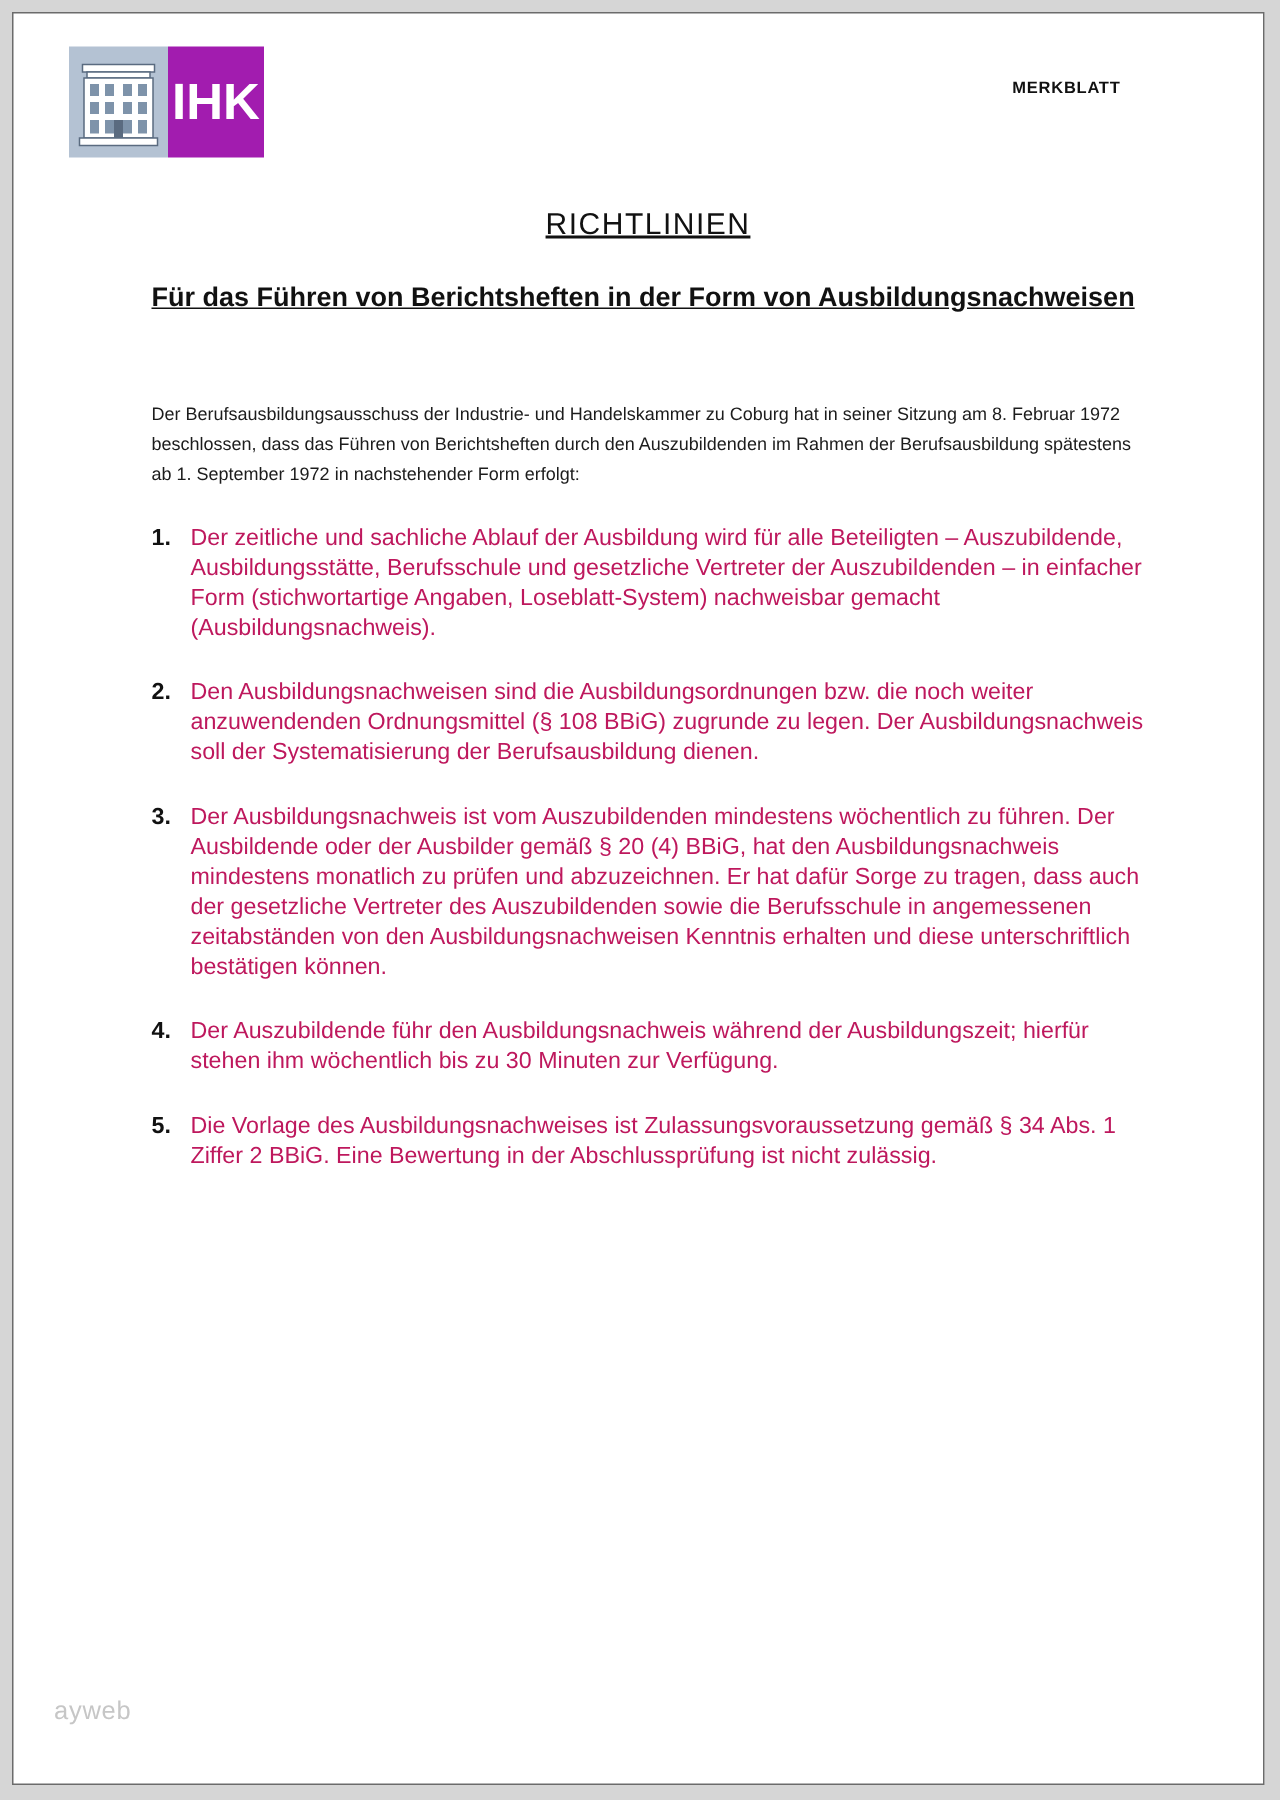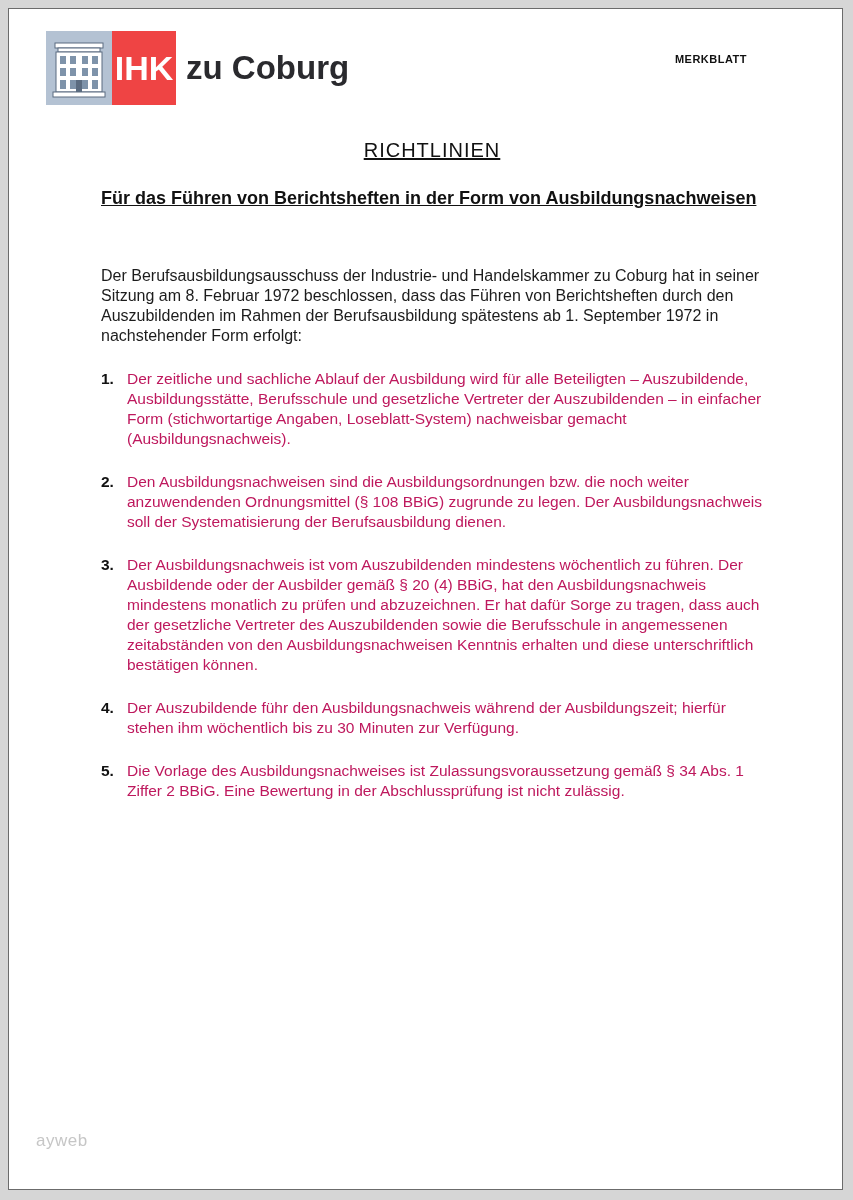--- a/index.html
+++ b/index.html
@@ -16,21 +16,21 @@
     background:#ffffff;border:1px solid #6b6b6b;box-sizing:border-box;
   }
   
   .header{position:absolute;left:0;top:0;width:100%;height:120px;}
   .logo{position:absolute;left:37px;top:22px;display:flex;align-items:stretch;height:74px;}
   .logo-building{
     width:66px;background:#b4c2d3;display:flex;align-items:center;justify-content:center;
   }
   .logo-building svg{display:block;}
   .logo-ihk{
-    width:64px;background:#ef4444;color:#ffffff;
+    width:64px;background:#a21caf;color:#ffffff;
     display:flex;align-items:center;justify-content:center;
     font-weight:bold;font-size:34px;letter-spacing:0px;text-align:right;
   }
   .logo-sub{
     display:flex;align-items:center;
     padding-left:10px;
     font-weight:bold;font-size:33px;color:#2a2a2e;
     letter-spacing:0px;
   }
   .merkblatt{
@@ -44,21 +44,21 @@
     font-size:20px;font-weight:normal;letter-spacing:1px;
     text-decoration:underline;color:#111;
   }
   .doc-subtitle{
     margin:26px 0 0 0;
     font-size:18px;font-weight:bold;color:#111;
     text-decoration:underline;
   }
   .intro{
     margin:57px 0 0 0;
-    font-size:16px;line-height:20px;color:#1c1c1c;
+    font-size:12px;line-height:20px;color:#1c1c1c;
   }
   .items{margin:0;padding:0;list-style:none;}
   .item{
     display:flex;margin-top:23px;
     font-size:15.5px;line-height:20px;
   }
   .item .num{
     flex:0 0 26px;font-weight:bold;color:#111;
   }
   .item .txt{flex:1;color:#be185d;}
@@ -93,21 +93,20 @@
               <rect x="40" y="31" width="6" height="8"></rect>
               <rect x="8" y="43" width="6" height="9"></rect>
               <rect x="18" y="43" width="6" height="9"></rect>
               <rect x="30" y="43" width="6" height="9"></rect>
               <rect x="40" y="43" width="6" height="9"></rect>
             </g>
             <rect x="24" y="43" width="6" height="12" fill="#5a6b80"></rect>
           </svg>
         </div>
         <div class="logo-ihk">IHK</div>
-        <div class="logo-sub">zu Coburg</div>
       </div>
       <div class="merkblatt">MERKBLATT</div>
     </div>
 
     <div class="content">
       <h1 class="doc-title">RICHTLINIEN</h1>
       <h2 class="doc-subtitle">Für das Führen von Berichtsheften in der Form von Ausbildungsnachweisen</h2>
       <p class="intro">Der Berufsausbildungsausschuss der Industrie- und Handelskammer zu Coburg hat in seiner Sitzung am 8. Februar 1972 beschlossen, dass das Führen von Berichtsheften durch den Auszubildenden im Rahmen der Berufsausbildung spätestens ab 1. September 1972 in nachstehender Form erfolgt:</p>
 
       <ol class="items">

